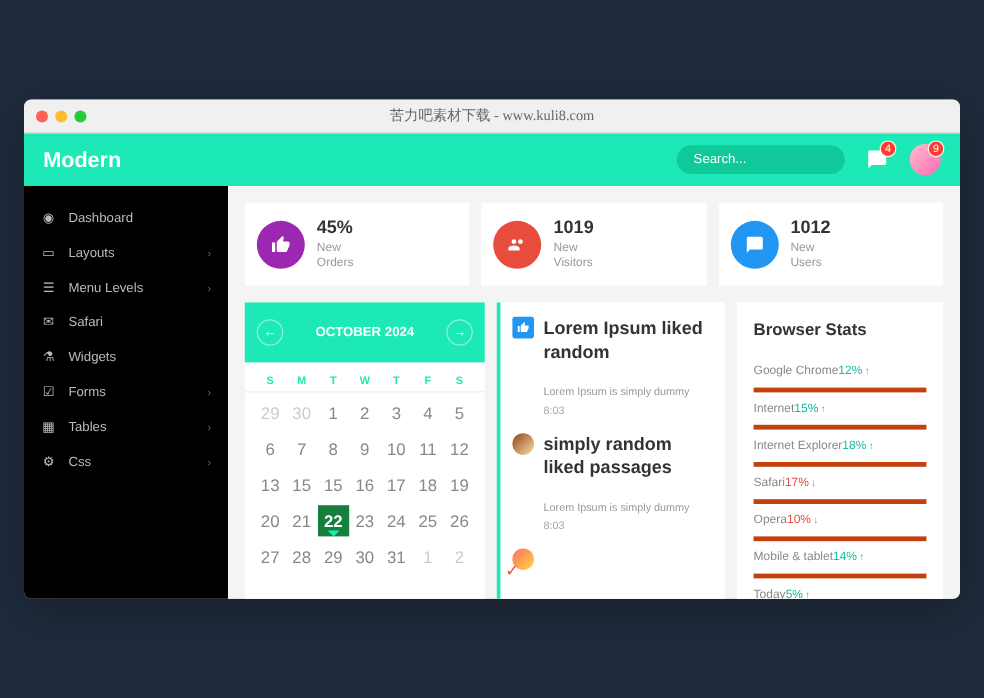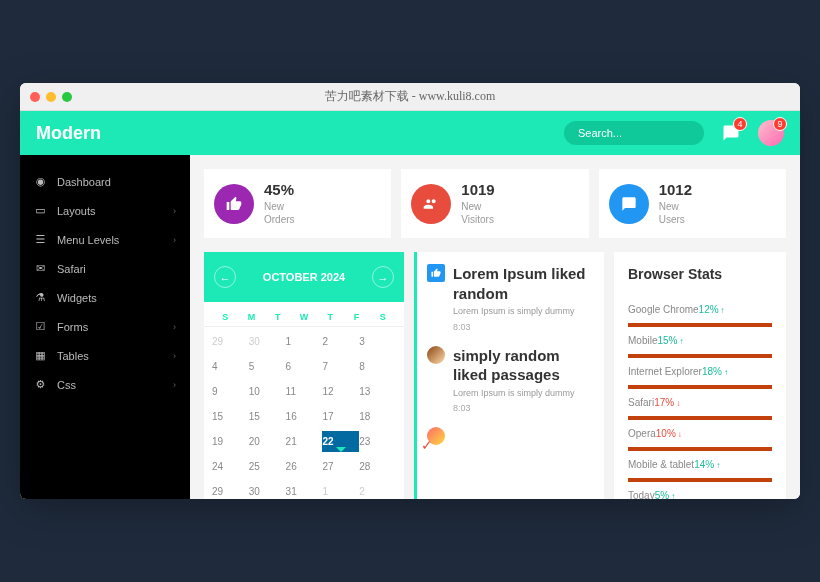--- a/index.html
+++ b/index.html
@@ -29,34 +29,34 @@
 .stat-icon{width:40px;height:40px;border-radius:50%;display:flex;align-items:center;justify-content:center;flex-shrink:0}
 .stat-icon svg{fill:#fff}
 .si1{background:#9c27b0}.si2{background:#e74c3c}.si3{background:#2196f3}.si4{background:#00bcd4}
 .stat-txt .v{font-size:15px;font-weight:bold;color:#333}
 .stat-txt .l{font-size:10px;color:#999;line-height:1.3;margin-top:2px}
 .row2{display:flex;gap:10px}
 .cal{width:200px;background:#fff}
 .cal-head{background:#1de9b6;color:#fff;padding:14px 10px;text-align:center;display:flex;align-items:center;justify-content:space-between;font-size:11px;font-weight:bold}
 .cal-arrow{width:22px;height:22px;border:1px solid rgba(255,255,255,.5);border-radius:50%;display:flex;align-items:center;justify-content:center;cursor:pointer;font-size:11px}
 .cal-days{display:grid;grid-template-columns:repeat(7,1fr);padding:10px 8px 4px;font-size:9px;color:#1de9b6;font-weight:bold;text-align:center;border-bottom:1px solid #eee}
-.cal-grid{display:grid;grid-template-columns:repeat(5,1fr);padding:4px 8px 10px;gap:4px 0;font-size:10px;color:#888;}
+.cal-grid{display:grid;grid-template-columns:repeat(7,1fr);padding:4px 8px 10px;gap:4px 0;font-size:14px;color:#888;text-align:center}
 .cal-grid span{padding:5px 0}
 .cal-grid .dim{color:#ccc}
-.cal-grid .today{background:#0369a1;color:#fff;font-weight:bold;position:relative}
+.cal-grid .today{background:#15803d;color:#fff;font-weight:bold;position:relative}
 .cal-grid .today::after{content:"";position:absolute;bottom:-5px;left:50%;transform:translateX(-50%);border:5px solid transparent;border-top-color:#1de9b6}
 .feed{width:190px;background:#fff;border-left:3px solid #1de9b6;padding:12px 10px;overflow:hidden}
 .feed-item{margin-bottom:14px;display:flex;gap:8px}
 .feed-icon{width:18px;height:18px;flex-shrink:0}
 .thumb{background:#2196f3;border-radius:2px}
 .avatar-sm{width:18px;height:18px;border-radius:50%;background:linear-gradient(135deg,#8b4513,#ffdbac);flex-shrink:0}
 .avatar-sm2{width:18px;height:18px;border-radius:50%;background:linear-gradient(135deg,#ff6b6b,#ffd93d);flex-shrink:0}
 .check{color:#e74c3c;font-size:14px}
 .feed-txt .t{font-size:15px;font-weight:bold;color:#333;line-height:1.3}
-.feed-txt .d{font-size:9px;color:#999;margin-top:3px;line-height:1.3}
+.feed-txt .d{font-size:9px;color:#999;margin-top:18px;line-height:1.3}
 .feed-txt .time{font-size:9px;color:#aaa;margin-top:4px}
 .stats-panel{flex:1;background:#fff;padding:14px}
 .stats-panel h3{font-size:14px;color:#333;margin-bottom:14px}
 .stat-row{display:flex;justify-content:flex-start;padding:8px 0;font-size:10px;color:#888;border-bottom:4px solid #c2410c}
 .stat-row .pct{font-weight:normal}
 .up{color:#1abc9c}.down{color:#e74c3c}
 .arrow{font-size:8px;margin-left:2px}
 </style>
 </head>
 <body>
@@ -246,21 +246,21 @@
           </div>
 
         <div class="stats-panel">
           <h3>Browser Stats</h3>
           <div id="browser-rows">
               <div class="stat-row">
                 <span>Google Chrome</span>
                 <span class="pct up">12%<span class="arrow">↑</span></span>
               </div>
               <div class="stat-row">
-                <span>Mobile</span>
+                <span>Internet</span>
                 <span class="pct up">15%<span class="arrow">↑</span></span>
               </div>
               <div class="stat-row">
                 <span>Internet Explorer</span>
                 <span class="pct up">18%<span class="arrow">↑</span></span>
               </div>
               <div class="stat-row">
                 <span>Safari</span>
                 <span class="pct down">17%<span class="arrow">↓</span></span>
               </div>

